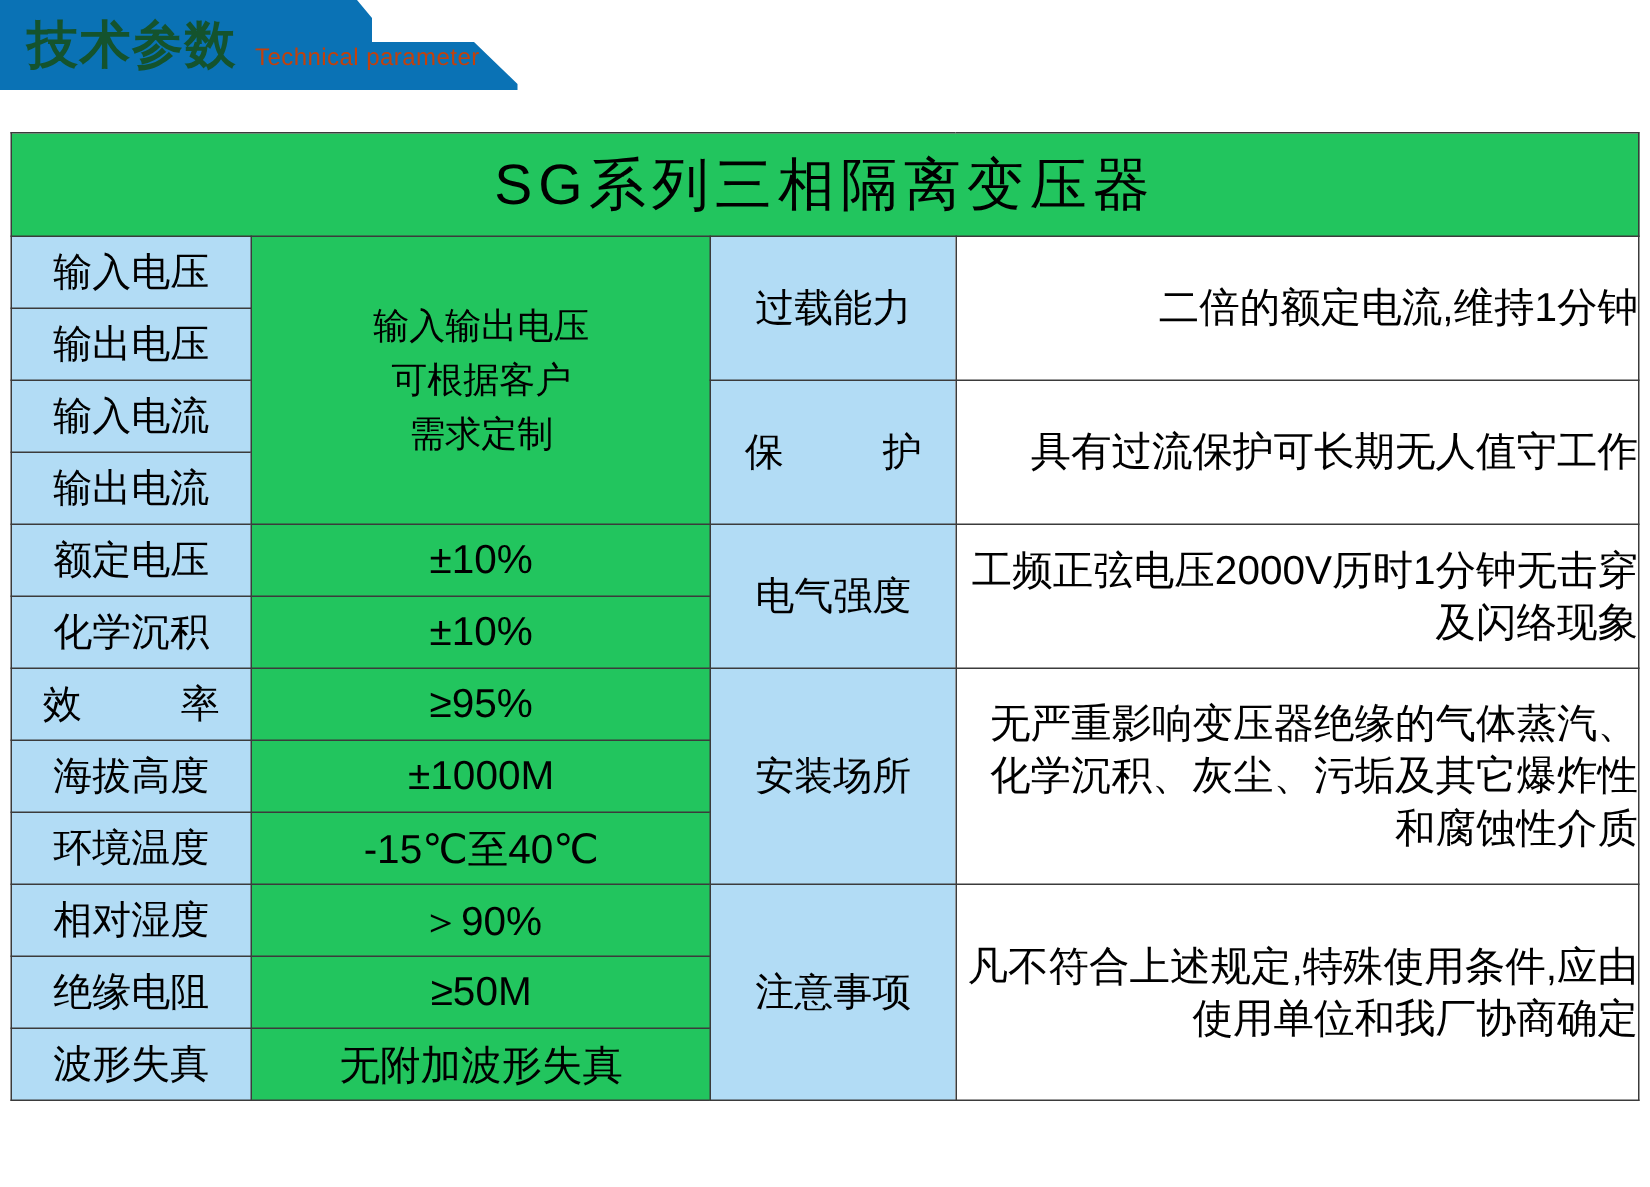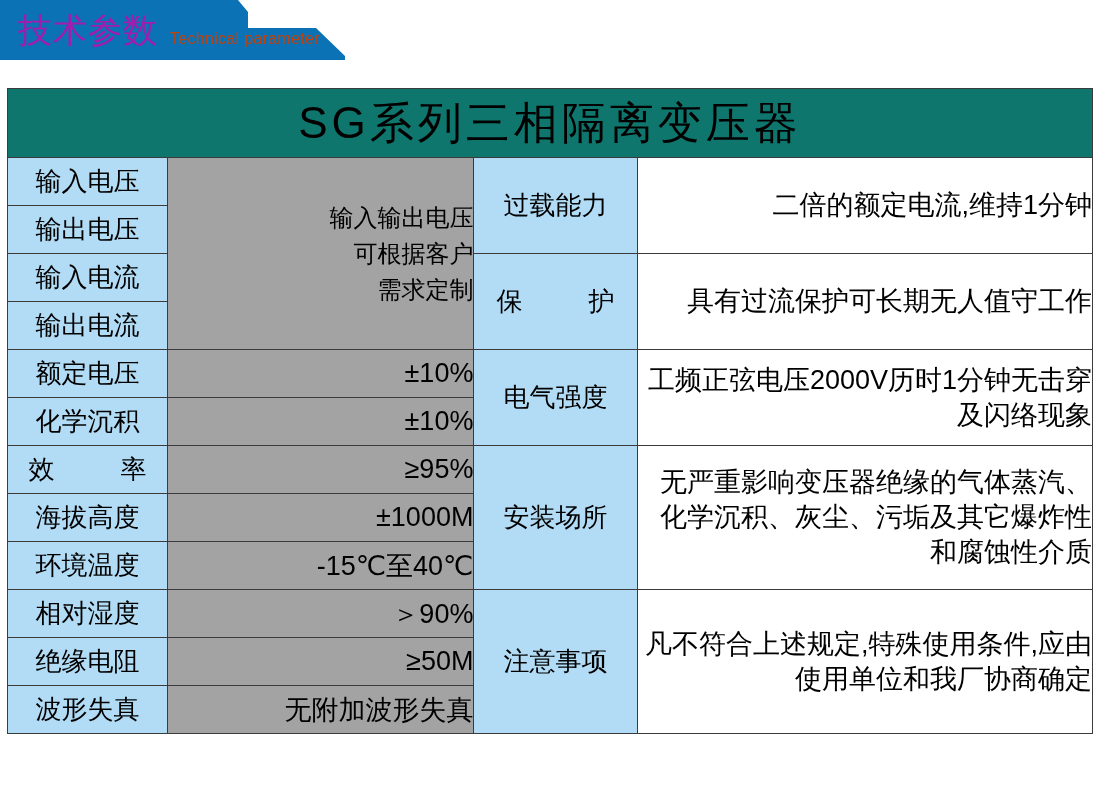--- a/index.html
+++ b/index.html
@@ -28,22 +28,22 @@
     left: 0;
     top: 0;
     width: 360px;
     height: 60px;
   }
   #banner-title {
     position: absolute;
     left: 18px;
     top: 11px;
     font-size: 34px;
-    font-weight: normal;
-    color: #a21caf;
+    font-weight: bold;
+    color: #14532d;
     letter-spacing: 1px;
     line-height: 38px;
     white-space: nowrap;
   }
   #banner-subtitle {
     position: absolute;
     left: 170px;
     top: 30px;
     font-size: 16px;
     color: #c2410c;
@@ -61,24 +61,24 @@
     table-layout: fixed;
   }
   #spec-table td {
     border: 1px solid #3b3b3b;
     padding: 0;
     vertical-align: middle;
     color: #000000;
   }
 
   .title-cell {
-    background: #0f766e;
+    background: #22c55e;
     text-align: center;
     height: 68px;
-    font-size: 44px;
+    font-size: 38px;
     letter-spacing: 4px;
     font-weight: normal;
     color: #111111;
   }
 
   .label-cell {
     background: #b2dcf5;
     text-align: center;
     font-size: 26px;
     height: 47px;
@@ -86,22 +86,22 @@
   }
   .label-spaced-inner {
     display: inline-block;
     width: 118px;
     text-align: justify;
     text-align-last: justify;
     font-family: Liberation Serif, serif;
   }
 
   .value-cell {
-    background: #a3a3a3;
-    text-align: right;
+    background: #22c55e;
+    text-align: center;
     font-size: 27px;
     height: 47px;
   }
   .value-cell.red {
     color: #ff0000;
     font-size: 24px;
     line-height: 36px;
   }
 
   .desc-cell {

